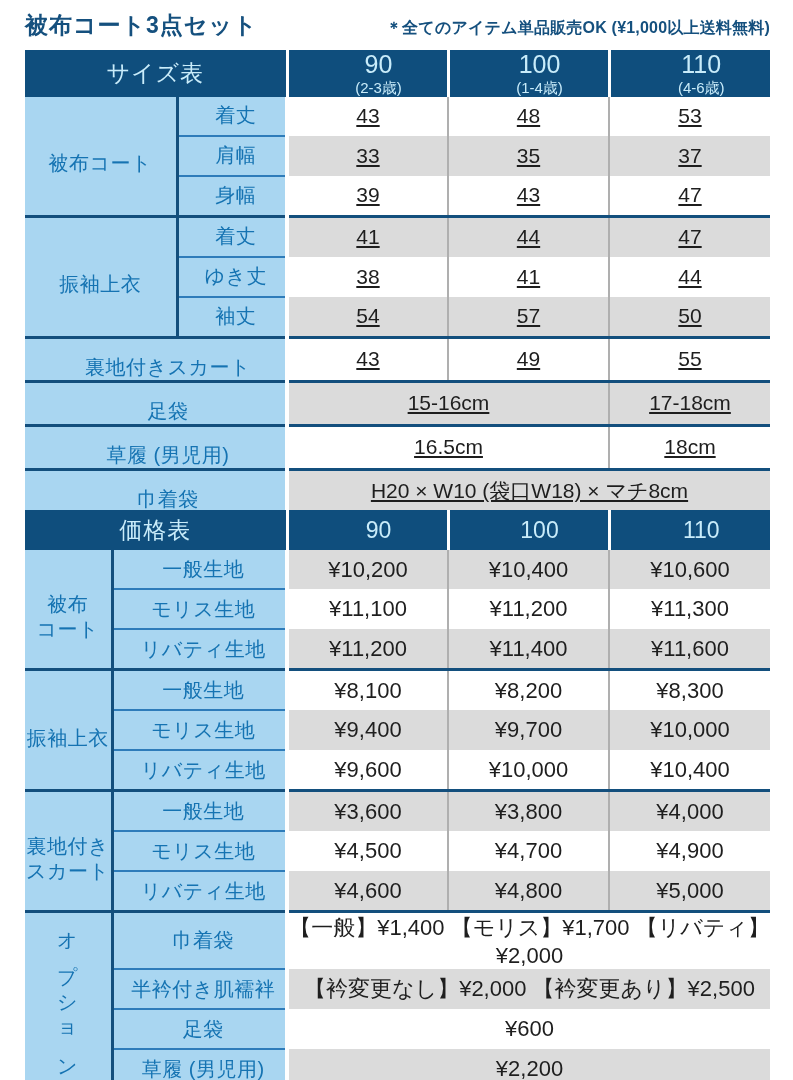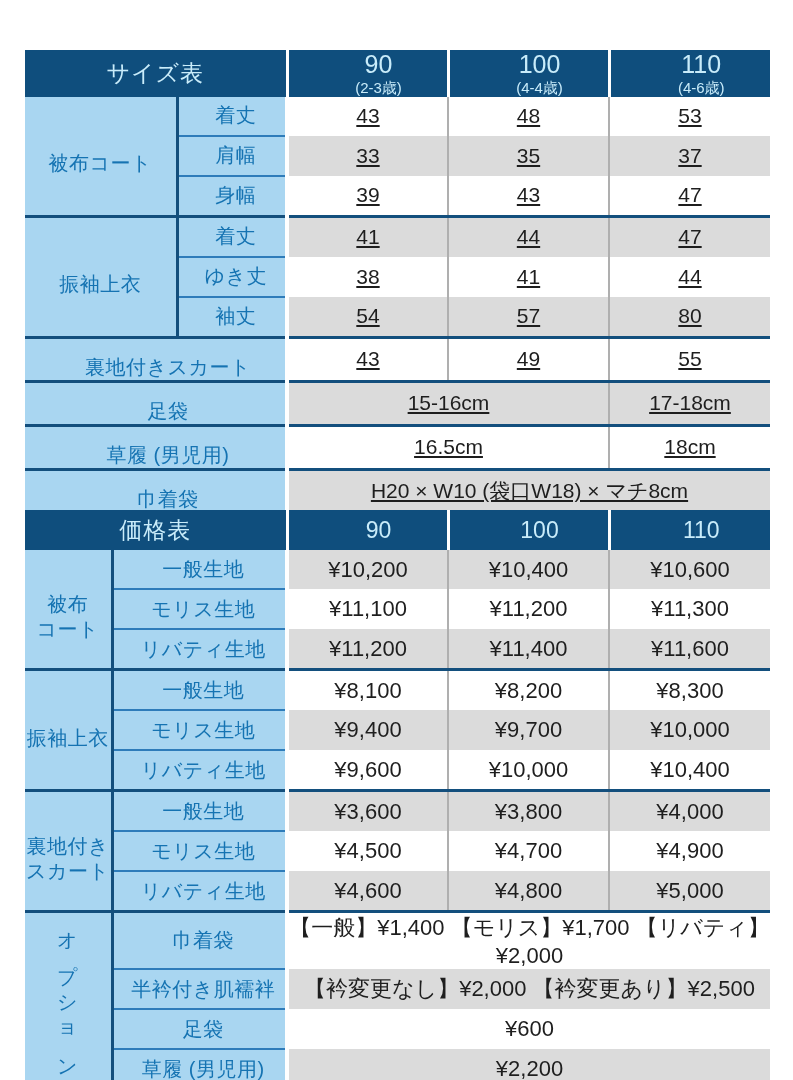--- a/index.html
+++ b/index.html
@@ -72,39 +72,43 @@
   td.d.md{font-size:21px;}
   td.d.sm{font-size:18px;}
   td.d + td.d{border-left:2px solid var(--col-line);}
   td.bg-white{background:var(--row-white);}
   td.bg-gray{background:var(--row-gray);}
 </style>
 </head>
 <body>
 
 <div class="page">
+  <div class="topbar">
+    <h1 class="page-title">被布コート3点セット</h1>
+    <div class="note">＊全てのアイテム単品販売OK (¥1,000以上送料無料)</div>
+  </div>
 
   <table id="size-table" class="spec-table">
       <colgroup>
         <col style="width: 152px;">
         <col style="width: 110px;">
         <col style="width: 161px;">
         <col style="width: 161px;">
         <col style="width: 161px;">
       </colgroup>
       <thead>
         <tr class="head">
           <th colspan="2" class="h-label">サイズ表</th>
           <th class="h-col">
             <div class="h-size">90</div>
             <div class="h-age">(2-3歳)</div>
           </th>
           <th class="h-col">
             <div class="h-size">100</div>
-            <div class="h-age">(4-4歳)</div>
+            <div class="h-age">(1-4歳)</div>
           </th>
           <th class="h-col">
             <div class="h-size">110</div>
             <div class="h-age">(4-6歳)</div>
           </th>
         </tr>
       </thead>
       <tbody>
         <tr>
           <td class="glabel" rowspan="3">
@@ -143,21 +147,21 @@
         <tr>
           <td class="slabel subsep">ゆき丈</td>
           <td class="d bg-white">38</td>
           <td class="d bg-white">41</td>
           <td class="d bg-white">44</td>
         </tr>
         <tr>
           <td class="slabel subsep">袖丈</td>
           <td class="d bg-gray">54</td>
           <td class="d bg-gray">57</td>
-          <td class="d bg-gray">80</td>
+          <td class="d bg-gray">50</td>
         </tr>
         <tr class="gtop">
           <td class="glabel full" colspan="2">
             <div class="gl-inner">
               <div>裏地付きスカート</div>
             </div>
           </td>
           <td class="d bg-white">43</td>
           <td class="d bg-white">49</td>
           <td class="d bg-white">55</td>

